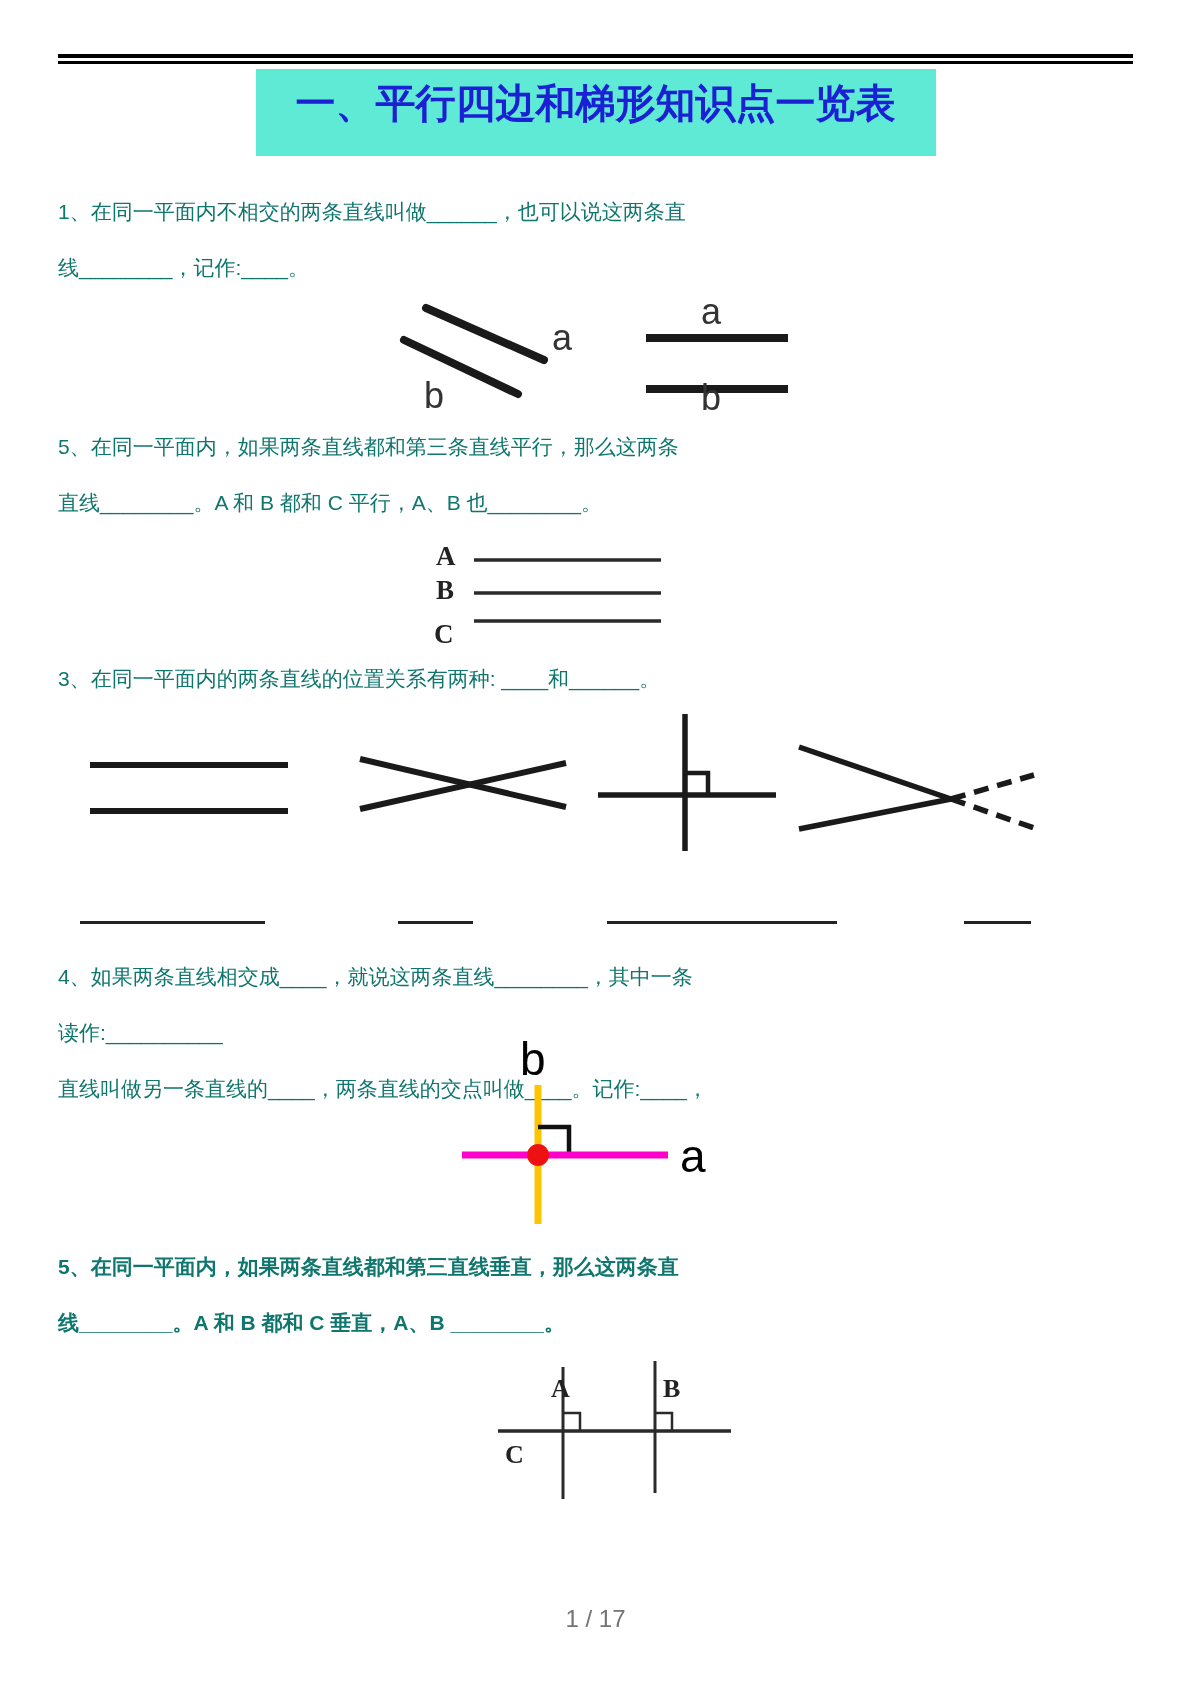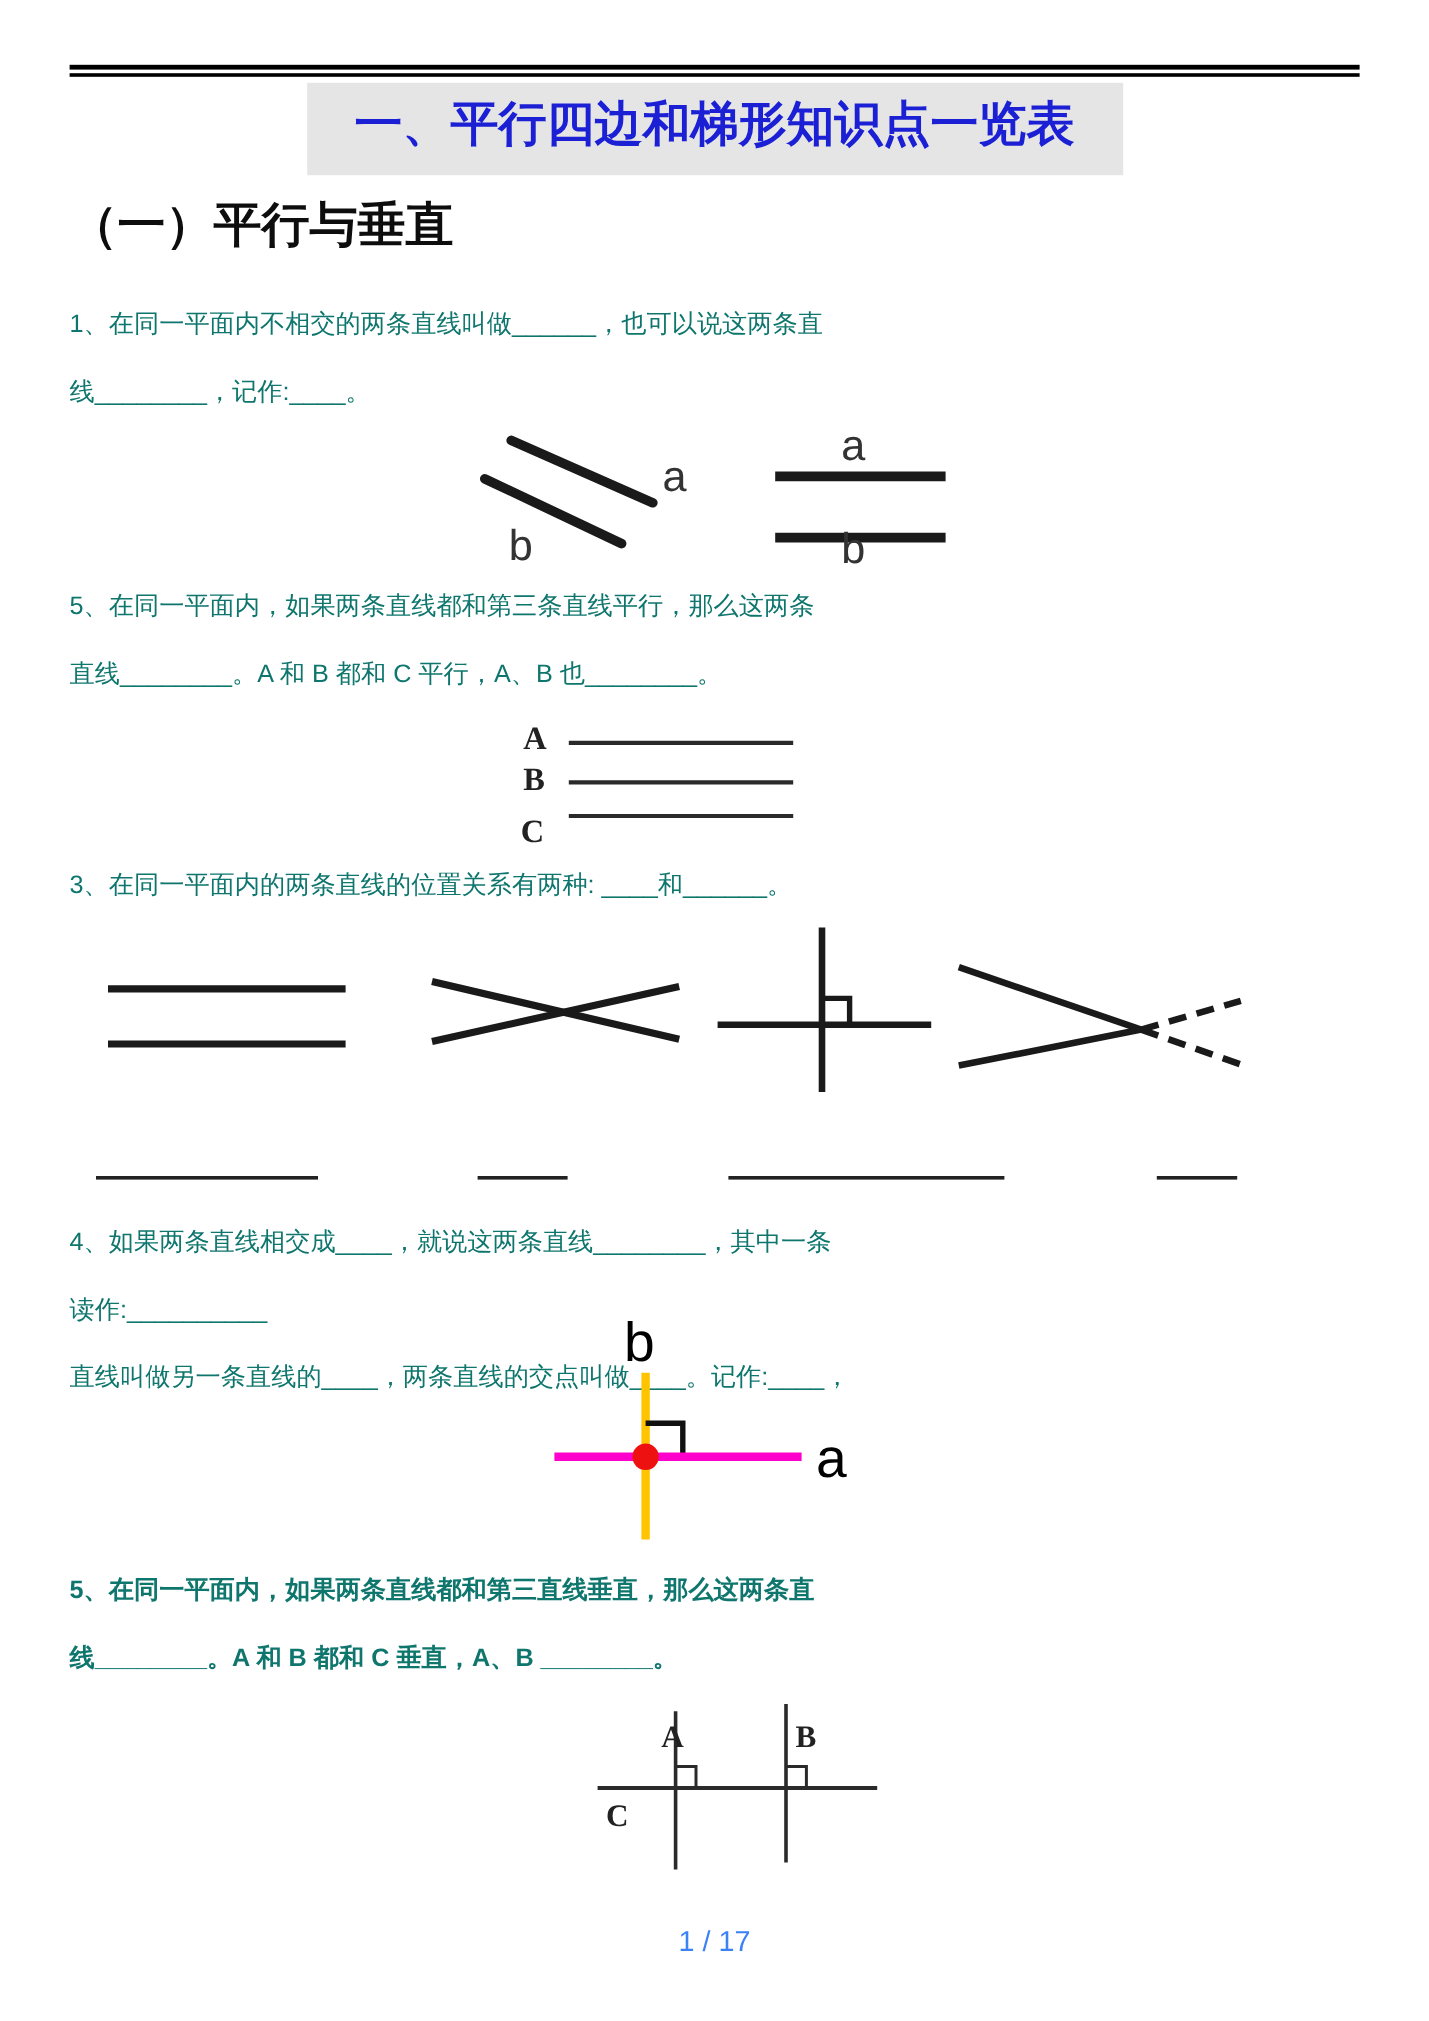--- a/index.html
+++ b/index.html
@@ -10,22 +10,22 @@
     color:#0d0d0d; position:relative; overflow:hidden;
   }
   .content { padding:46px 58px 0 58px; }
 
   .title { font-size:52px; font-weight:bold; white-space:nowrap; letter-spacing:-1px; }
   .title .red { color:#e81a0c; }
 
   .double-rule { margin-top:8px; height:10px; border-top:4px solid #000; border-bottom:3px solid #000; }
 
   .subtitle-wrap { text-align:center; margin-top:5px; }
-  .subtitle { display:inline-block; background:#e5e5e5; color:#1c20d4;
-              font-weight:bold; font-size:40px; padding:7px 40px 15px 40px; }
+  .subtitle { display:inline-block; background:#5eead4; color:#1c20d4;
+              font-weight:bold; font-size:40px; padding:7px 40px 25px 40px; }
 
   .heading { font-size:40px; font-weight:bold; margin-top:14px; }
 
   .para { font-size:21px; line-height:56px; color:#0f766e; }
   .qline { display:block; }
   .p1 { margin-top:28px; }
   .p2 { margin-top:8px; }
   .p3 { margin-top:6px; }
   .p4 { margin-top:10px; }
   .p5 { margin-top:12px;font-weight:bold; }
@@ -33,38 +33,37 @@
   .d-center { display:block; margin:0 auto; }
   .d-abc { display:block; margin-left:368px; margin-top:2px; }
   .d-perp-color { display:block; margin-left:398px; margin-top:-86px; }
   .d-abc-perp { display:block; margin-left:435px; margin-top:6px; }
 
   .drow { position:relative; height:228px; margin-top:4px; }
   .drow svg { position:absolute; }
   .blank { position:absolute; top:210px; border-bottom:3px solid #222; height:3px; }
 
   .footer { position:absolute; top:1605px; left:0; width:100%;
-            text-align:center; font-size:24px; color:#3b82f6; }
+            text-align:center; font-size:24px; color:#737373; }
 
   svg text.hand { font-family:"Liberation Sans", sans-serif; fill:#333; }
   svg text.serif { font-family:"Liberation Serif", serif; font-weight:bold; fill:#222; }
   svg text.big { font-family:"Liberation Sans", sans-serif; fill:#000; }
 </style>
 </head>
 <body>
 
 <div class="content">
 
   <div class="double-rule"></div>
 
   <div class="subtitle-wrap">
     <span class="subtitle">一、平行四边和梯形知识点一览表</span>
   </div>
 
-  <div class="heading">（一）平行与垂直</div>
 
   <p class="para p1">
     <span class="qline">1、在同一平面内不相交的两条直线叫做______，也可以说这两条直</span>
     <span class="qline">线________，记作:____。</span>
   </p>
 
   <svg class="d-center" width="400" height="115">
     <line x1="30" y1="12" x2="148" y2="64" stroke="#1a1a1a" stroke-width="8" stroke-linecap="round"></line>
     <text class="hand" x="156" y="54" font-size="36">a</text>
     <line x1="8" y1="44" x2="122" y2="98" stroke="#1a1a1a" stroke-width="8" stroke-linecap="round"></line>

